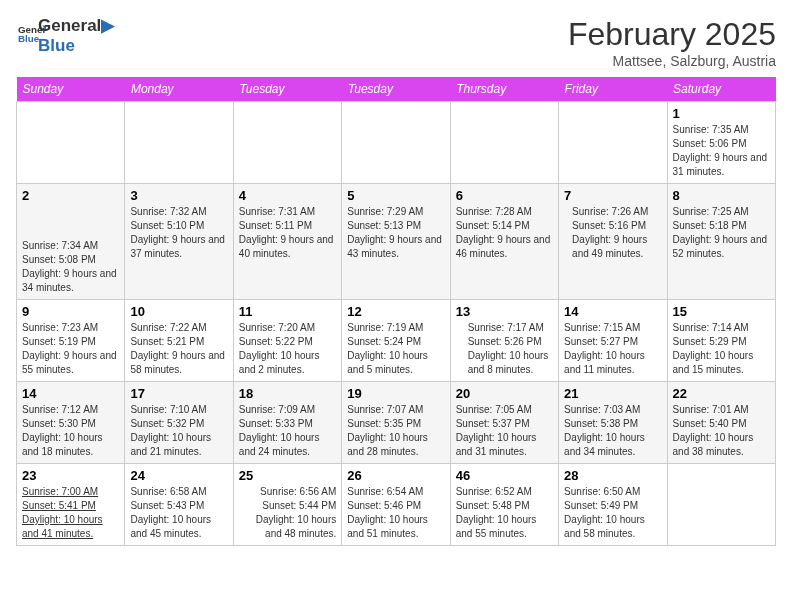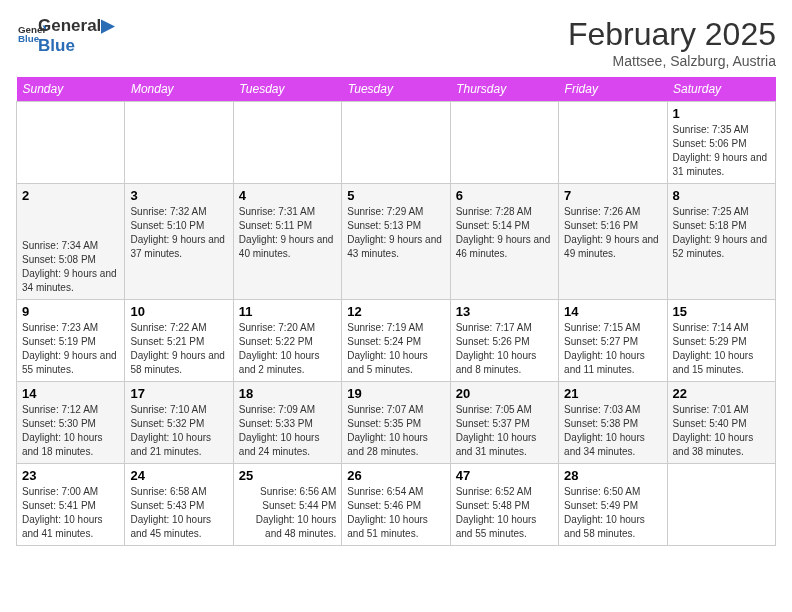--- a/index.html
+++ b/index.html
@@ -150,21 +150,21 @@
 Daylight: 9 hours and 43 minutes.</div>
         </td>
         <td>
           <span class="day-num">6</span>
           <div class="day-info" style="white-space: pre-line;">Sunrise: 7:28 AM
 Sunset: 5:14 PM
 Daylight: 9 hours and 46 minutes.</div>
         </td>
         <td>
           <span class="day-num">7</span>
-          <div class="day-info" style="white-space: pre-line;">Sunrise: 7:26 AM
+          <div class="day-info" style="white-space: pre-line; margin-left: 8px;">Sunrise: 7:26 AM
 Sunset: 5:16 PM
 Daylight: 9 hours and 49 minutes.</div>
         </td>
         <td>
           <span class="day-num">8</span>
           <div class="day-info" style="white-space: pre-line;">Sunrise: 7:25 AM
 Sunset: 5:18 PM
 Daylight: 9 hours and 52 minutes.</div>
         </td>
       </tr>
@@ -188,21 +188,21 @@
 Daylight: 10 hours and 2 minutes.</div>
         </td>
         <td>
           <span class="day-num">12</span>
           <div class="day-info" style="white-space: pre-line;">Sunrise: 7:19 AM
 Sunset: 5:24 PM
 Daylight: 10 hours and 5 minutes.</div>
         </td>
         <td>
           <span class="day-num">13</span>
-          <div class="day-info" style="white-space: pre-line;">Sunrise: 7:17 AM
+          <div class="day-info" style="white-space: pre-line; margin-left: 12px;">Sunrise: 7:17 AM
 Sunset: 5:26 PM
 Daylight: 10 hours and 8 minutes.</div>
         </td>
         <td>
           <span class="day-num">14</span>
           <div class="day-info" style="white-space: pre-line;">Sunrise: 7:15 AM
 Sunset: 5:27 PM
 Daylight: 10 hours and 11 minutes.</div>
         </td>
         <td>
@@ -252,21 +252,21 @@
         <td>
           <span class="day-num">22</span>
           <div class="day-info" style="white-space: pre-line;">Sunrise: 7:01 AM
 Sunset: 5:40 PM
 Daylight: 10 hours and 38 minutes.</div>
         </td>
       </tr>
       <tr>
         <td>
           <span class="day-num">23</span>
-          <div class="day-info" style="white-space: pre-line;">Sunrise: 7:00 AM
+          <div class="day-info" style="white-space: pre-line; text-decoration: underline;">Sunrise: 7:00 AM
 Sunset: 5:41 PM
 Daylight: 10 hours and 41 minutes.</div>
         </td>
         <td>
           <span class="day-num">24</span>
           <div class="day-info" style="white-space: pre-line;">Sunrise: 6:58 AM
 Sunset: 5:43 PM
 Daylight: 10 hours and 45 minutes.</div>
         </td>
         <td>
@@ -275,21 +275,21 @@
 Sunset: 5:44 PM
 Daylight: 10 hours and 48 minutes.</div>
         </td>
         <td>
           <span class="day-num">26</span>
           <div class="day-info" style="white-space: pre-line;">Sunrise: 6:54 AM
 Sunset: 5:46 PM
 Daylight: 10 hours and 51 minutes.</div>
         </td>
         <td>
-          <span class="day-num">47</span>
+          <span class="day-num">46</span>
           <div class="day-info" style="white-space: pre-line;">Sunrise: 6:52 AM
 Sunset: 5:48 PM
 Daylight: 10 hours and 55 minutes.</div>
         </td>
         <td>
           <span class="day-num">28</span>
           <div class="day-info" style="white-space: pre-line;">Sunrise: 6:50 AM
 Sunset: 5:49 PM
 Daylight: 10 hours and 58 minutes.</div>
         </td>

